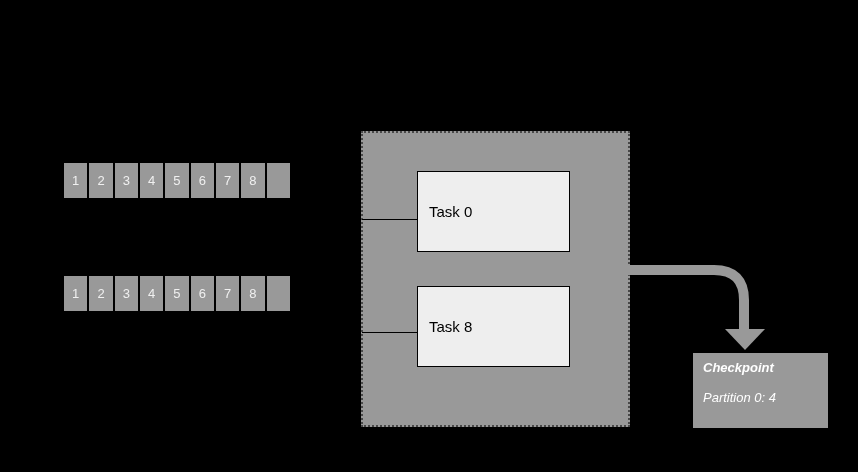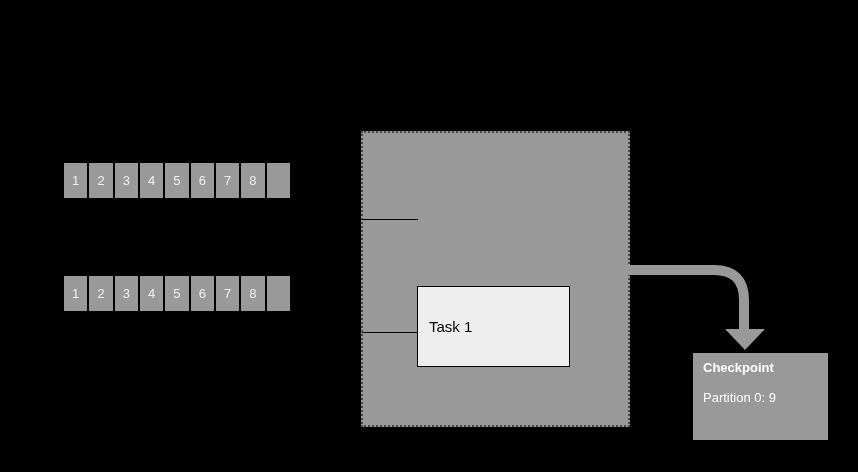--- a/index.html
+++ b/index.html
@@ -88,27 +88,28 @@
     width: 170px;
     height: 100px;
   }
 
   
   .checkpoint-box {
     position: absolute;
     left: 693px;
     top: 353px;
     width: 135px;
-    height: 87px;
+    height: 75px;
     box-sizing: border-box;
     background: #999999;
     color: #ffffff;
     padding: 7px 10px;
     font-size: 13px;
     line-height: 16px;
+    font-style: italic;
   }
   .checkpoint-title {
     font-weight: bold;
   }
   .checkpoint-entries {
     margin-top: 14px;
   }
 </style>
 </head>
 <body>
@@ -137,29 +138,32 @@
     <span class="stream-cell">7</span>
     <span class="stream-cell">8</span>
     <span class="stream-cell"></span>
   </div>
 
   <div class="container-box"></div>
 
   <div class="connector c0"></div>
   <div class="connector c1"></div>
 
+  <div class="task-box task0">
+    <span>Task 0</span>
+  </div>
   <div class="task-box task1">
-    <span>Task 1</span>
+    <span>Task 8</span>
   </div>
 
   <svg class="arrow-svg" viewBox="0 0 170 100" xmlns="http://www.w3.org/2000/svg" aria-hidden="true">
     <path d="M 8 15 H 94 Q 124 15 124 45 V 76" fill="none" stroke="#999999" stroke-width="10"></path>
     <polygon points="105,74 145,74 125,95" fill="#999999"></polygon>
   </svg>
 
   <div class="checkpoint-box">
     <div class="checkpoint-title">Checkpoint</div>
     <div class="checkpoint-entries">
-      <div>Partition 0: 9</div>
+      <div>Partition 0: 4</div>
     </div>
   </div>
 
 </div>
 
 </body></html>

